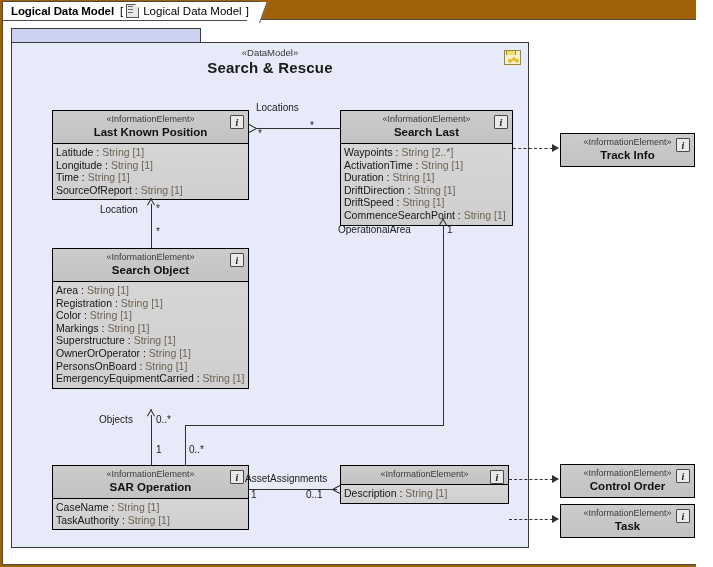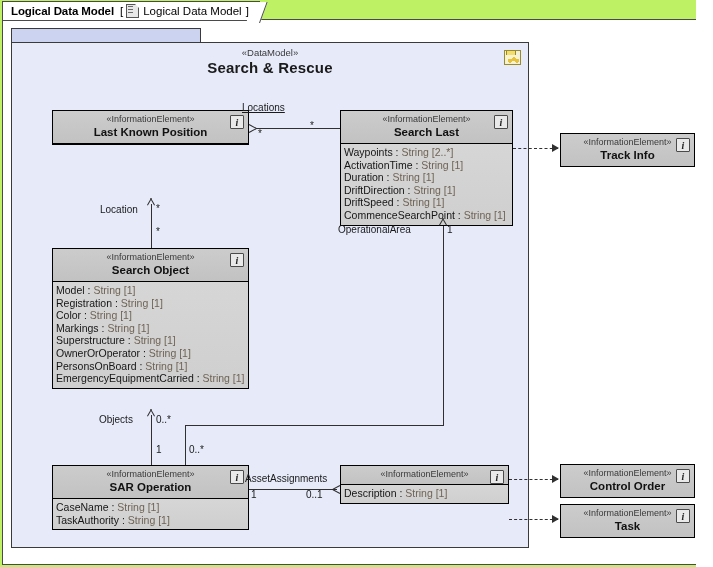--- a/index.html
+++ b/index.html
@@ -4,21 +4,21 @@
 <style>
   * { box-sizing: border-box; }
   html, body {
     margin: 0; padding: 0;
     background: #ffffff;
     font-family: "Liberation Sans", sans-serif;
   }
   #root {
     position: relative;
     width: 696px; height: 567px;
-    background: #bef264;
+    background: #a16207;
     overflow: hidden;
   }
 
   
   .frame-border {
     position: absolute;
     left: 2px; top: 19px;
     width: 709px; height: 546px;
     border: 1px solid #4a4a4a;
     background: #ffffff;
@@ -239,21 +239,21 @@
     <div class="pkg-stereo">«DataModel»</div>
     <div class="pkg-title">Search &amp; Rescue</div>
     <div class="pkg-icon"></div>
   </div>
 
   <div class="ln h" style="left:256px; top:128px; width:84px;"></div>
   <div class="oarrow" style="left:249px; top:124px;">
     <i style="transform:rotate(28deg); transform-origin:left center;"></i>
     <i style="transform:rotate(-28deg); transform-origin:left center; top:8px;"></i>
   </div>
-  <div class="lbl" style="left:242px; top:102px;text-decoration:underline;">Locations</div>
+  <div class="lbl" style="left:256px; top:102px;">Locations</div>
   <div class="mult" style="left:258px; top:128px;">*</div>
   <div class="mult" style="left:310px; top:120px;">*</div>
 
   <div class="ln v" style="left:151px; top:204px; height:44px;"></div>
   <div class="oarrow" style="left:147px; top:198px;">
     <i style="transform:rotate(60deg); transform-origin:left top; left:4px;"></i>
     <i style="transform:rotate(-60deg); transform-origin:right top; left:-4px;"></i>
   </div>
   <div class="lbl" style="left:100px; top:204px;">Location</div>
   <div class="mult" style="left:156px; top:203px;">*</div>
@@ -296,20 +296,26 @@
 
   <div class="dash-h" style="left:509px; top:519px; width:49px;"></div>
   <div class="arrow-r" style="left:552px; top:515px;"></div>
 
   <div class="cls has-body" style="left:52px; top:110px; width:197px;">
     <div class="cls-head">
       <div class="info-badge">i</div>
       <div class="cls-stereo">«InformationElement»</div>
       <div class="cls-name">Last Known Position</div>
     </div>
+    <div class="cls-body">
+      <div class="attr"><span>Latitude</span> : <span class="ty">String [1]</span></div>
+      <div class="attr"><span>Longitude</span> : <span class="ty">String [1]</span></div>
+      <div class="attr"><span>Time</span> : <span class="ty">String [1]</span></div>
+      <div class="attr"><span>SourceOfReport</span> : <span class="ty">String [1]</span></div>
+    </div>
   </div>
 
   <div class="cls has-body" style="left:340px; top:110px; width:173px;">
     <div class="cls-head">
       <div class="info-badge">i</div>
       <div class="cls-stereo">«InformationElement»</div>
       <div class="cls-name">Search Last</div>
     </div>
     <div class="cls-body">
       <div class="attr"><span>Waypoints</span> : <span class="ty">String [2..*]</span></div>
@@ -321,21 +327,21 @@
     </div>
   </div>
 
   <div class="cls has-body" style="left:52px; top:248px; width:197px;">
     <div class="cls-head">
       <div class="info-badge">i</div>
       <div class="cls-stereo">«InformationElement»</div>
       <div class="cls-name">Search Object</div>
     </div>
     <div class="cls-body">
-      <div class="attr"><span>Model</span> : <span class="ty">String [1]</span></div>
+      <div class="attr"><span>Area</span> : <span class="ty">String [1]</span></div>
       <div class="attr"><span>Registration</span> : <span class="ty">String [1]</span></div>
       <div class="attr"><span>Color</span> : <span class="ty">String [1]</span></div>
       <div class="attr"><span>Markings</span> : <span class="ty">String [1]</span></div>
       <div class="attr"><span>Superstructure</span> : <span class="ty">String [1]</span></div>
       <div class="attr"><span>OwnerOrOperator</span> : <span class="ty">String [1]</span></div>
       <div class="attr"><span>PersonsOnBoard</span> : <span class="ty">String [1]</span></div>
       <div class="attr"><span>EmergencyEquipmentCarried</span> : <span class="ty">String [1]</span></div>
     </div>
   </div>
 

